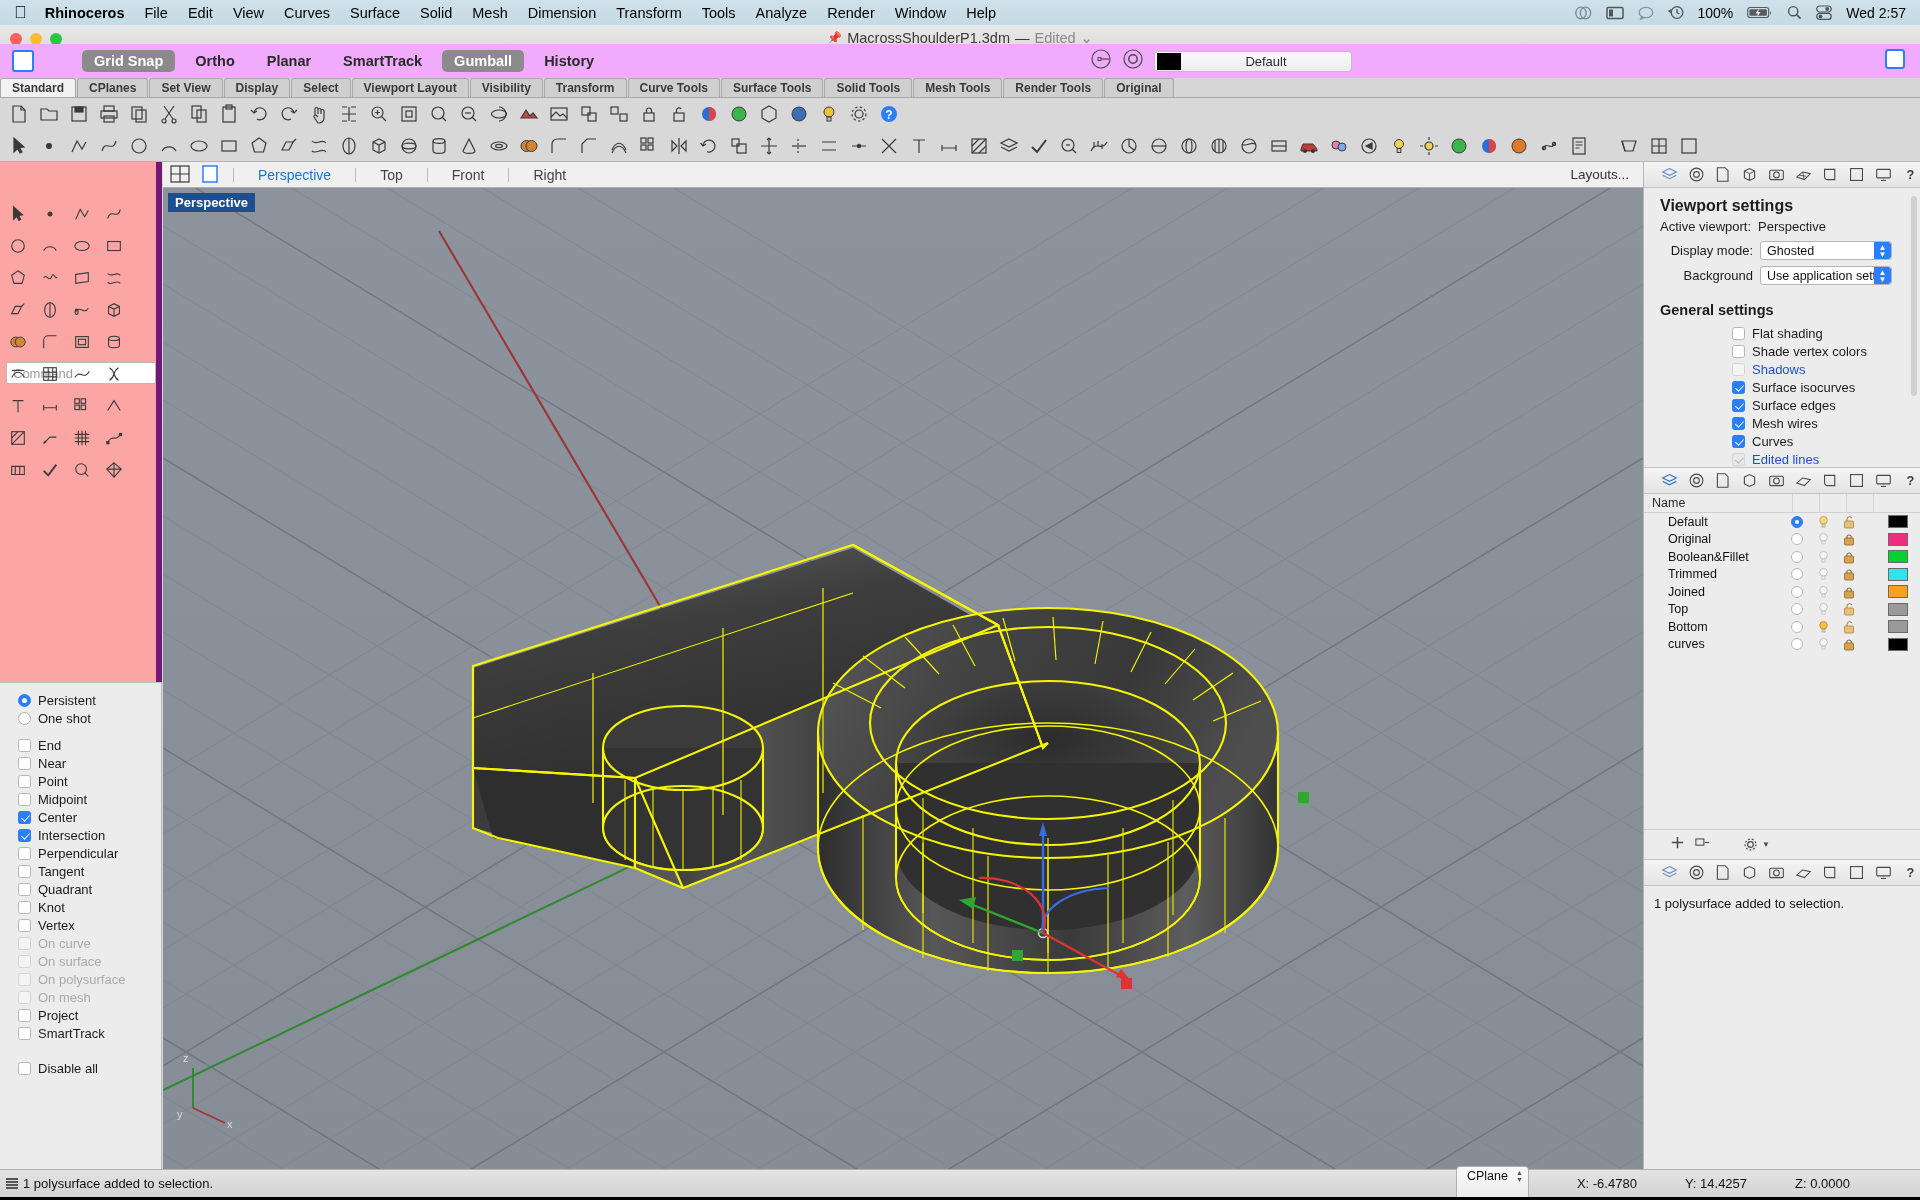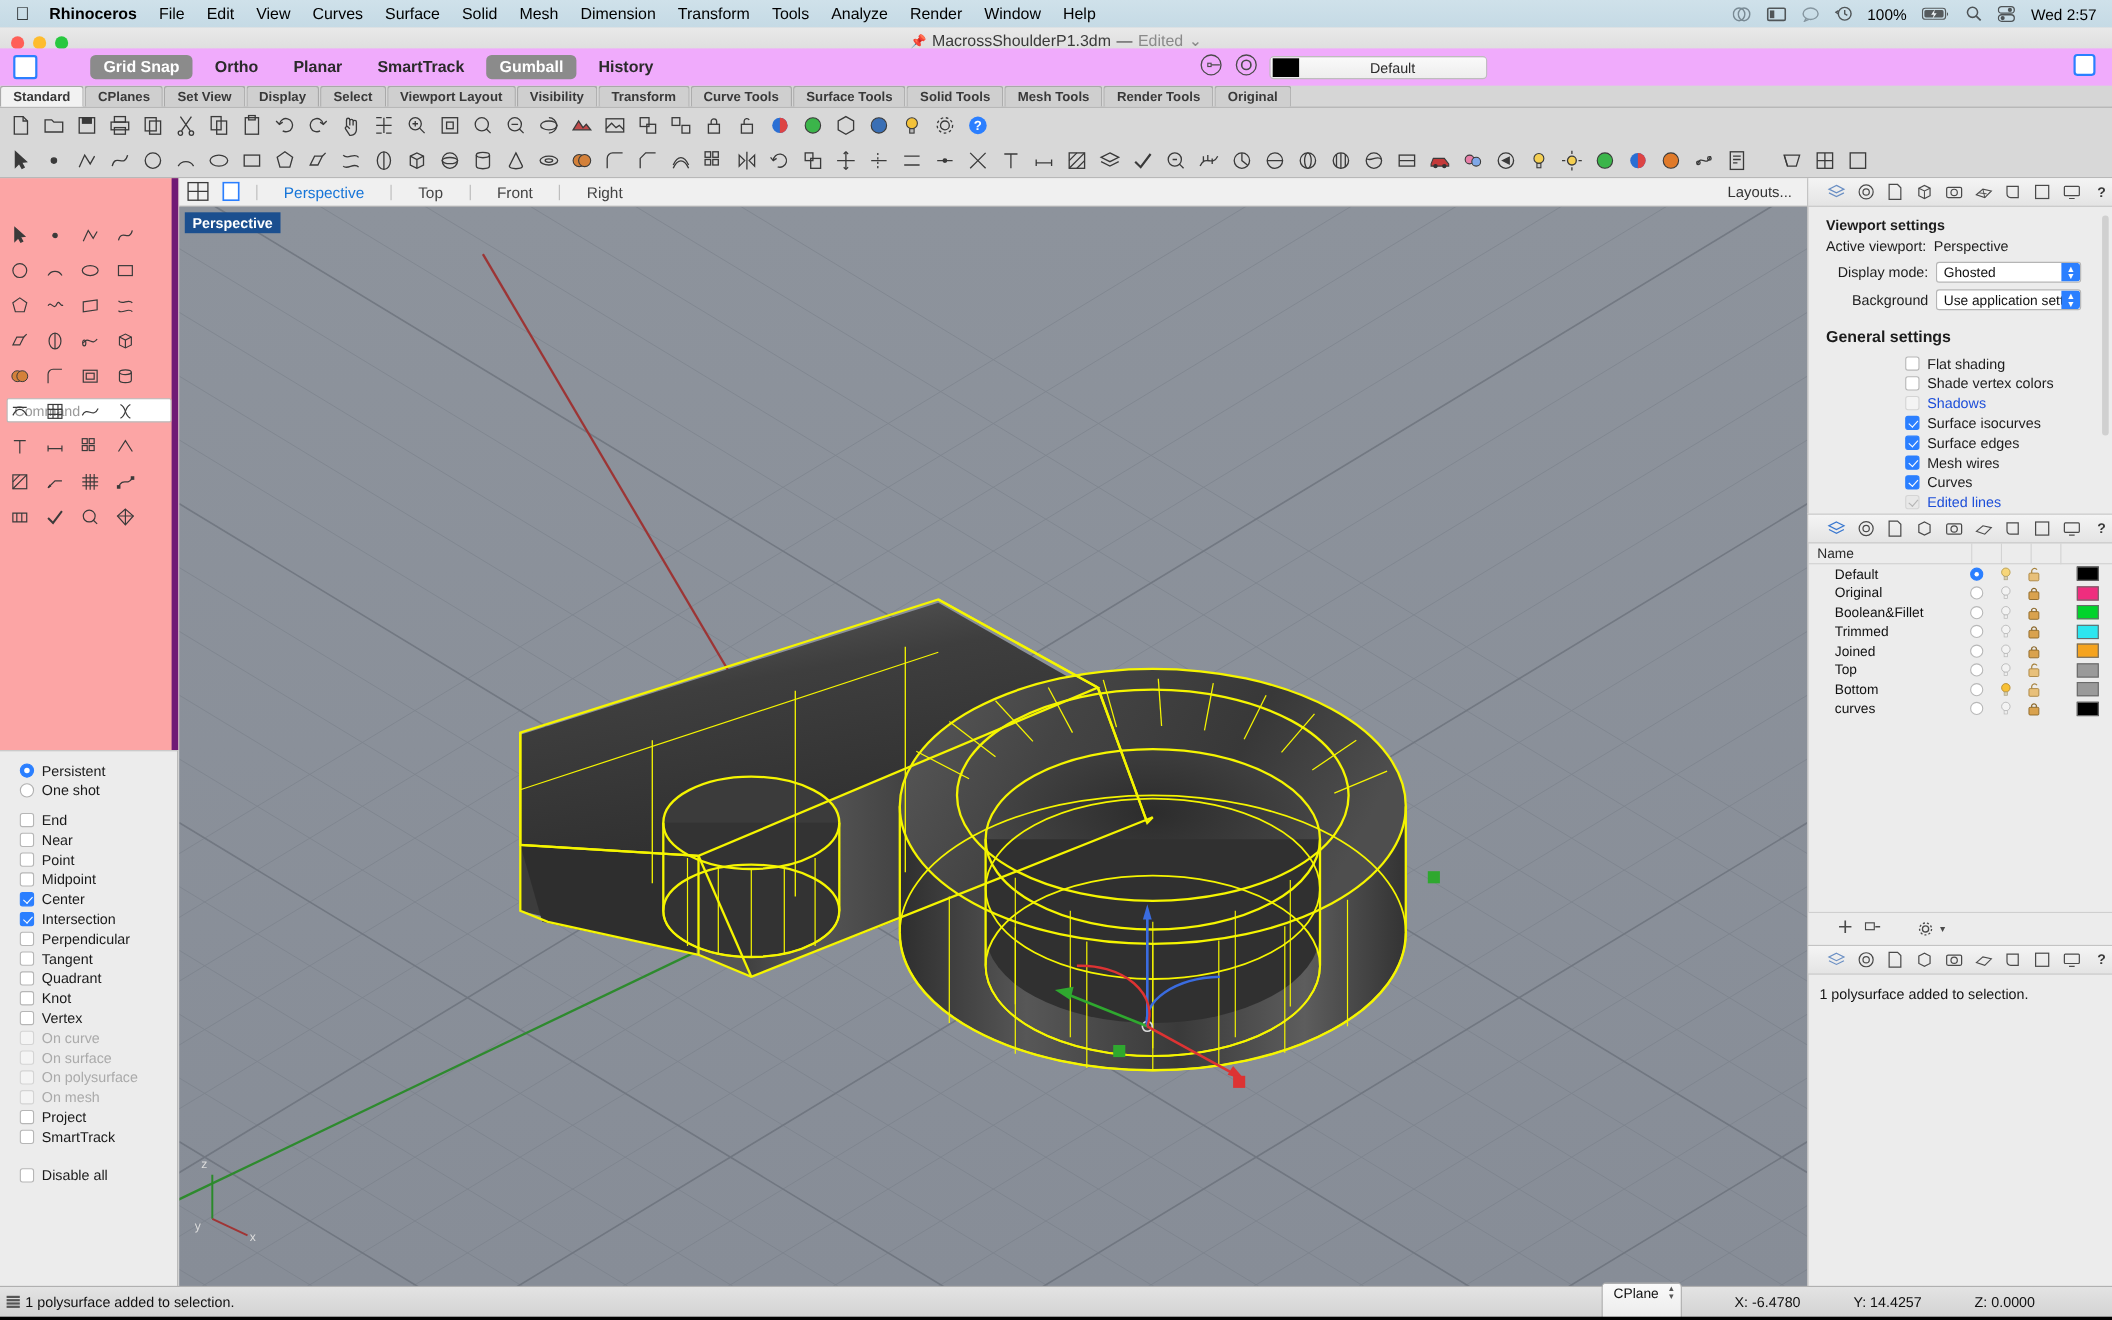--- a/index.html
+++ b/index.html
@@ -152,21 +152,21 @@
   .panel-icons {
     display: flex; align-items: center; height: 26px;
     border-bottom: 1px solid #c3c3c3;
     background: linear-gradient(to bottom,#f4f4f4,#e4e4e4);
     padding-left: 16px; gap: 8px;
   }
   .pi { width: 19px; height: 19px; display:flex; align-items:center; justify-content:center; }
 
   .vsettings { top: 162px; height: 305px; border-left: 1px solid #b5b5b5; }
   .vs-body { padding: 9px 0 0 0; font-size: 13px; color: #1c1c1c; }
-  .vs-h { font-size: 13px; font-weight: bold; padding: 0 0 4px 16px; }
+  .vs-h { font-size: 16px; font-weight: bold; padding: 0 0 4px 16px; }
   .vs-h2 { font-size: 14.5px; font-weight: bold; padding: 11px 0 6px 16px; }
   .vs-kv { display:flex; padding-left:16px; font-size:13px; margin-bottom:7px; }
   .vs-kv .k { margin-right: 7px; }
   .vs-row { display:flex; align-items:center; justify-content:flex-end; padding-right:28px; margin-bottom:6px; }
   .vs-row .lbl { font-size:13px; margin-right:7px; }
   .sel {
     width: 132px; height: 19px; background:#fff; border:1px solid #b5b5b5; border-radius:3px;
     font-size: 12.5px; display:flex; align-items:center; padding-left:6px; position:relative;
     color:#111; overflow:hidden; white-space:nowrap;
   }

